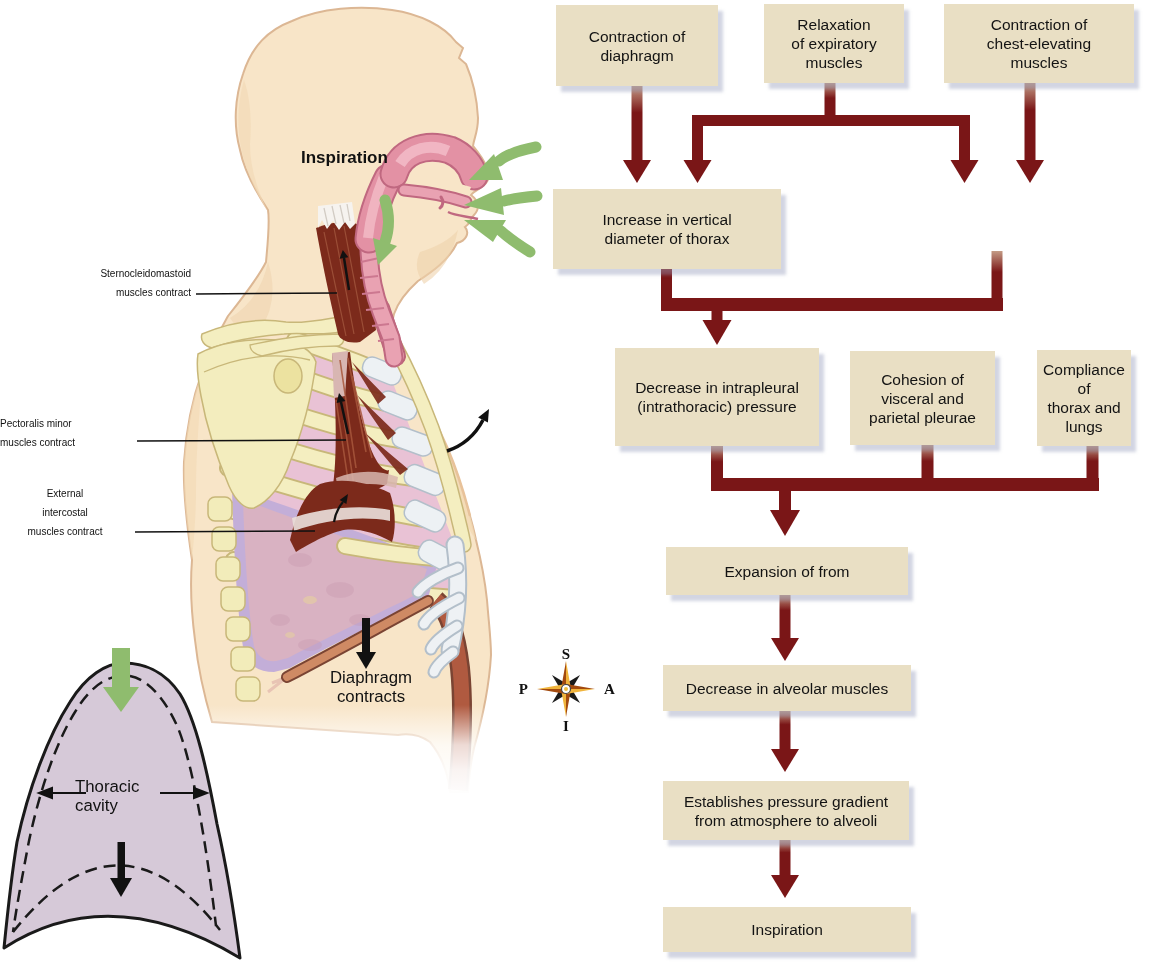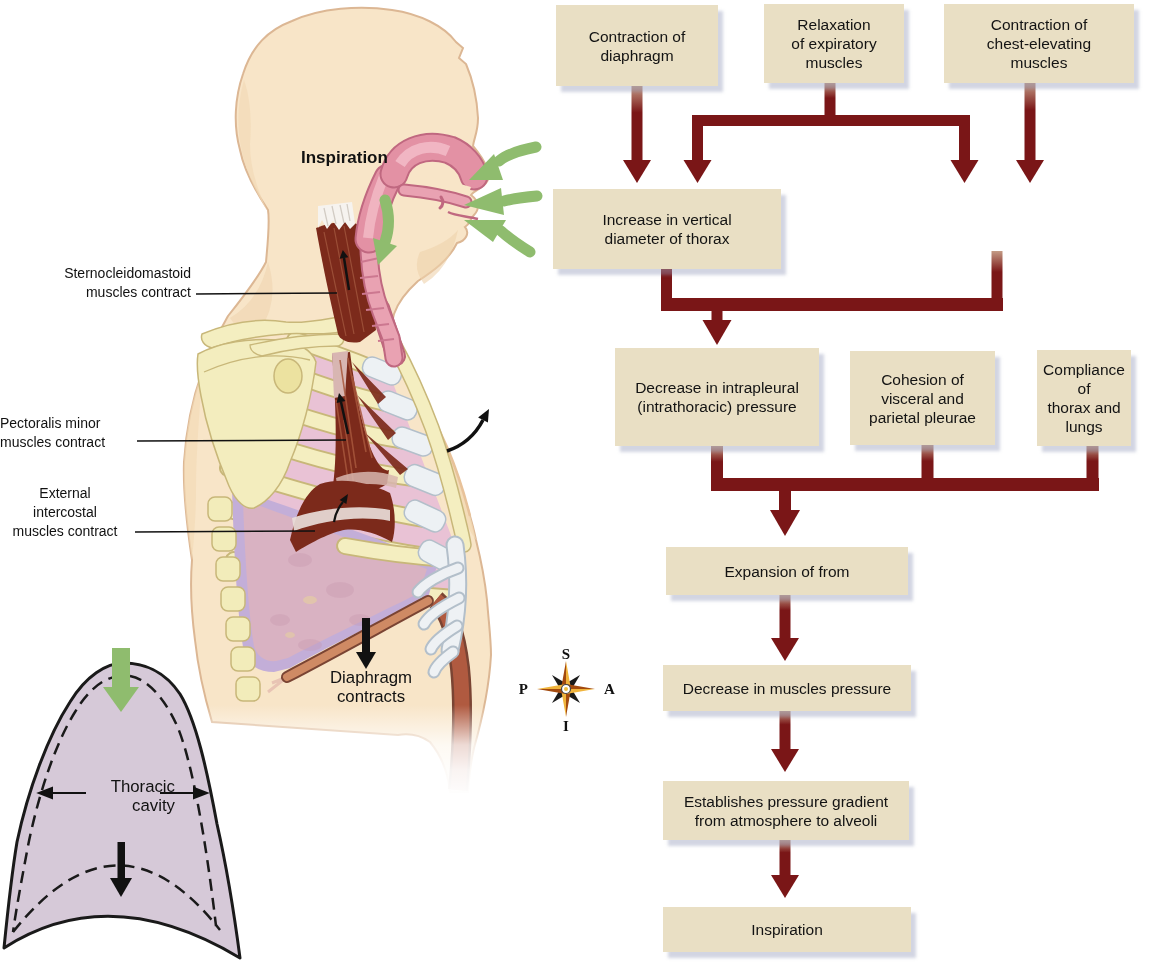--- a/index.html
+++ b/index.html
@@ -1,17 +1,17 @@
 <!DOCTYPE html>
 <html><head><meta charset="utf-8"><style>
 html,body{margin:0;padding:0}
 .page{position:relative;width:1167px;height:970px;background:#fff;font-family:"Liberation Sans",sans-serif;overflow:hidden}
 svg{position:absolute;left:0;top:0}
 .box{position:absolute;background:#e9dfc4;box-shadow:5px 6px 3px rgba(148,155,185,.42);display:flex;align-items:center;justify-content:center;text-align:center;font-size:15.5px;line-height:19px;color:#131313}
-.lbl{position:absolute;color:#111;font-size:14px;line-height:19px}
+.lbl{position:absolute;color:#111;font-size:10px;line-height:19px}
 </style></head>
 <body>
 <div class="page">
 <svg width="1167" height="970" viewBox="0 0 1167 970">
 <defs>
 <linearGradient id="fade" x1="0" y1="0" x2="0" y2="1">
 <stop offset="0" stop-color="#c49b85"></stop>
           <stop offset="0.35" stop-color="#7a1617"></stop>
           <stop offset="1" stop-color="#7a1617"></stop>
 </linearGradient>
@@ -282,21 +282,21 @@
 </g>
 </svg>
 <div class="box" style="left:556px;top:5px;width:162px;height:81px">Contraction of<br>diaphragm</div>
 <div class="box" style="left:764px;top:4px;width:140px;height:79px">Relaxation<br>of expiratory<br>muscles</div>
 <div class="box" style="left:944px;top:4px;width:190px;height:79px">Contraction of<br>chest-elevating<br>muscles</div>
 <div class="box" style="left:553px;top:189px;width:228px;height:80px">Increase in vertical<br>diameter of thorax</div>
 <div class="box" style="left:850px;top:351px;width:145px;height:94px">Cohesion of<br>visceral and<br>parietal pleurae</div>
 <div class="box" style="left:615px;top:348px;width:204px;height:98px">Decrease in intrapleural<br>(intrathoracic) pressure</div>
 <div class="box" style="left:1037px;top:350px;width:94px;height:96px">Compliance of<br>thorax and<br>lungs</div>
 <div class="box" style="left:666px;top:547px;width:242px;height:48px">Expansion of from</div>
-<div class="box" style="left:663px;top:665px;width:248px;height:46px">Decrease in muscles pressure</div>
+<div class="box" style="left:663px;top:665px;width:248px;height:46px">Decrease in alveolar muscles</div>
 <div class="box" style="left:663px;top:781px;width:246px;height:59px">Establishes pressure gradient<br>from atmosphere to alveoli</div>
 <div class="box" style="left:663px;top:907px;width:248px;height:45px">Inspiration</div>
 <div class="lbl" style="left:0px;top:264px;width:191px;text-align:right">Sternocleidomastoid<br>muscles contract</div>
 <div class="lbl" style="left:0px;top:414px;width:132px;">Pectoralis minor<br>muscles contract</div>
 <div class="lbl" style="left:0px;top:484px;width:130px;text-align:center">External<br>intercostal<br>muscles contract</div>
 <div class="lbl" style="left:301px;top:148px;font-weight:bold;font-size:17px">Inspiration</div>
 <div class="lbl" style="left:321px;top:668px;width:100px;text-align:center;font-size:16.8px;line-height:19px">Diaphragm<br>contracts</div>
-<div class="lbl" style="left:75px;top:777px;width:100px;text-align:right;font-size:16.8px;line-height:19px">Thoracic<br>cavity</div>
+<div class="lbl" style="left:75px;top:777px;width:100px;text-align:left;font-size:16.8px;line-height:19px">Thoracic<br>cavity</div>
 </div>
 </body></html>

